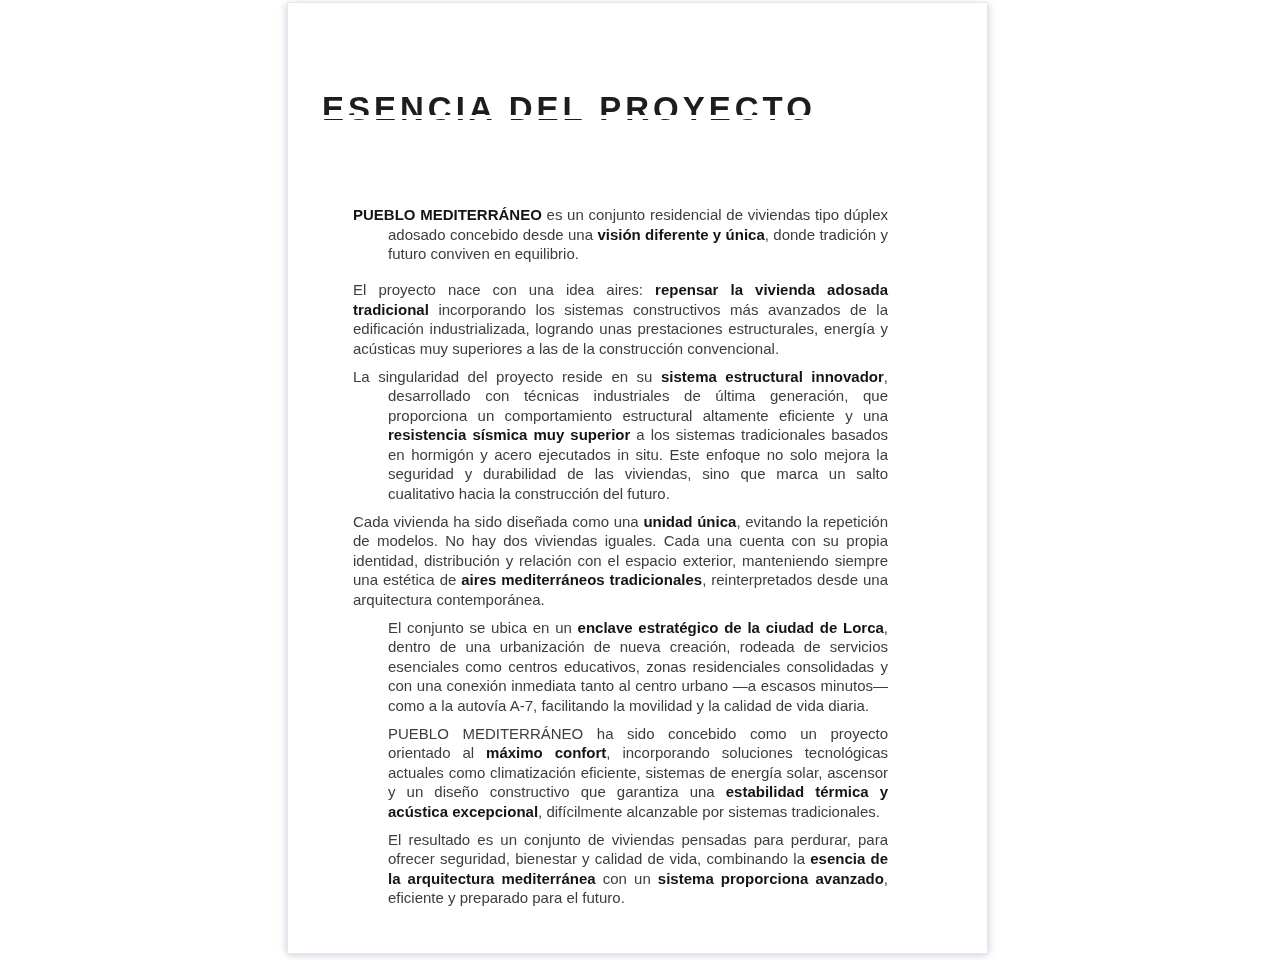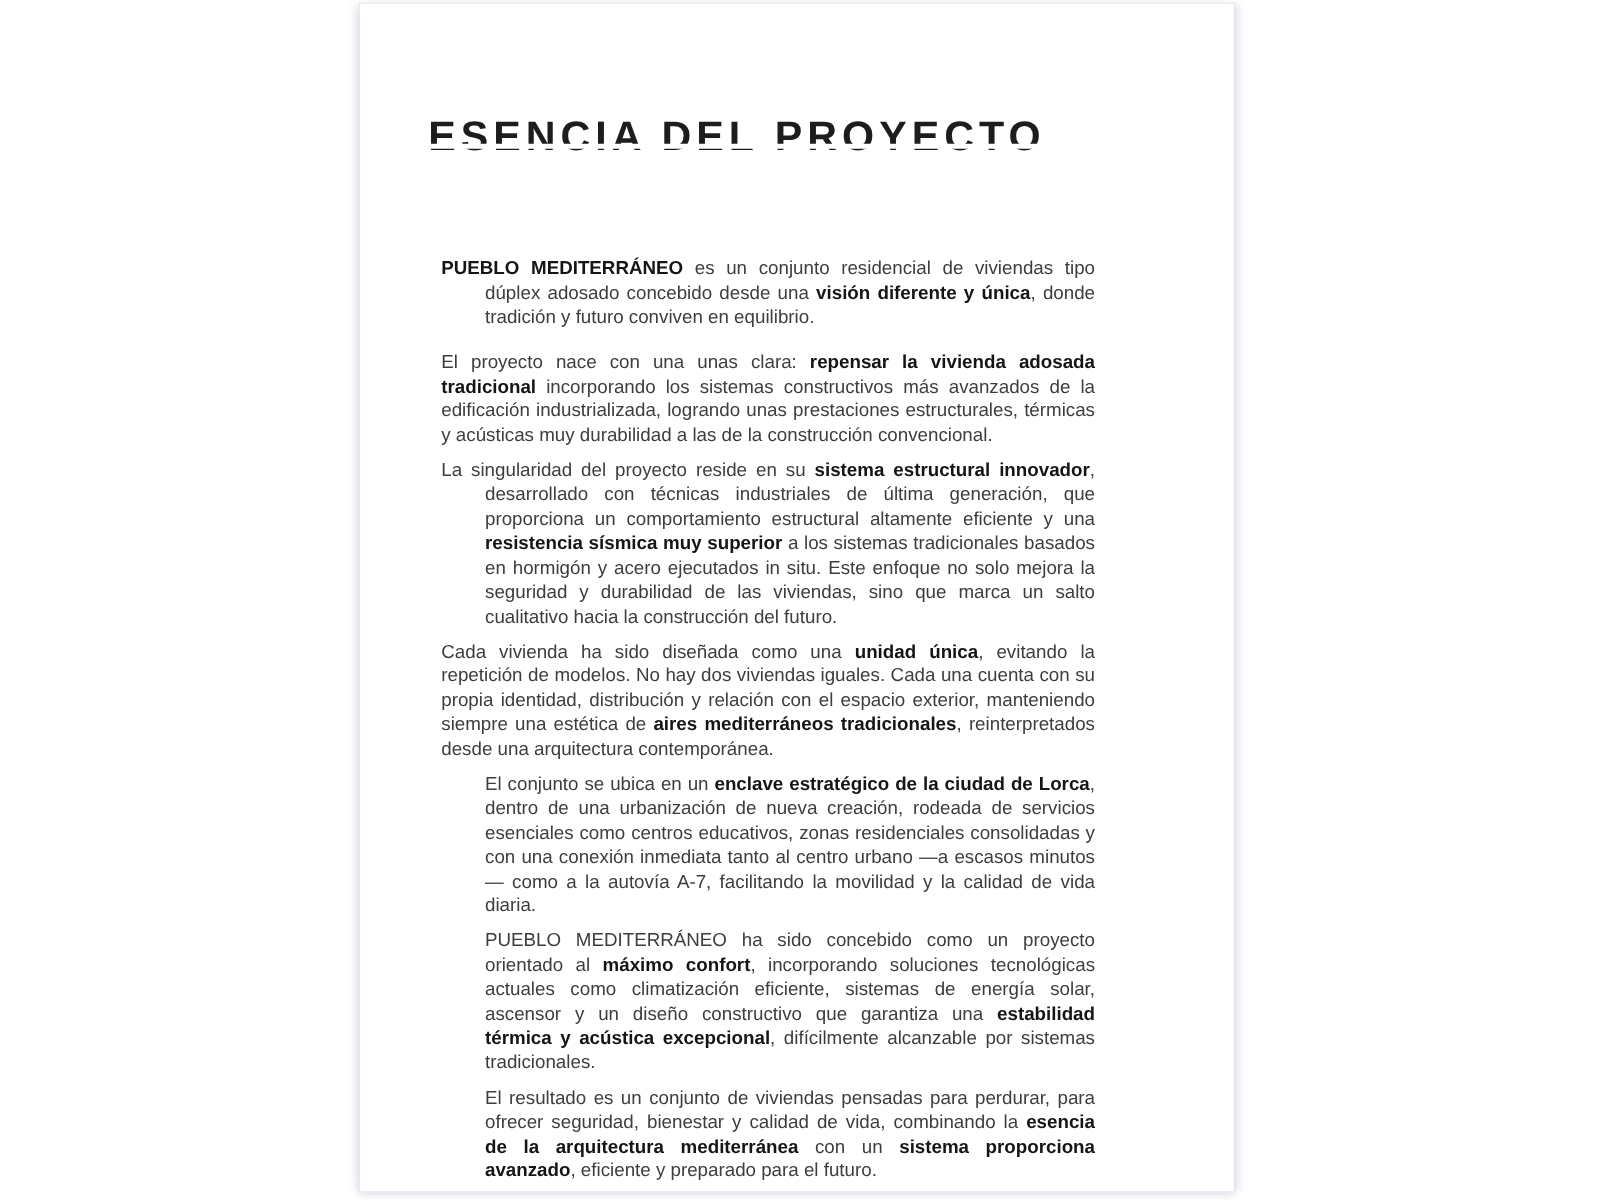--- a/index.html
+++ b/index.html
@@ -26,21 +26,21 @@
     background: #ffffff;
     border: 1px solid #e6e6ee;
     box-shadow:
       -4px 0 6px -1px rgba(140,140,170,0.18),
        4px 0 6px -1px rgba(140,140,170,0.18),
        0 4px 6px -1px rgba(140,140,170,0.22);
   }
   .title-wrap {
     margin: 64px 65px 0 65px;
     width: 535px;
-    text-align: center;
+    text-align: left;
     position: relative;
     left: -31px;
   }
   .doc-title {
     position: relative;
     display: inline-block;
     white-space: nowrap;
     font-weight: 700;
     font-size: 33px;
     line-height: 40px;
@@ -59,38 +59,38 @@
     pointer-events: none;
   }
   .doc-body {
     margin: 54px 65px 0 65px;
     width: 535px;
     font-size: 15px;
     line-height: 19.4px;
     color: #3d3d3d;
     text-align: justify;
   }
-  .para { margin: 0 12px 9px 0; }
+  .para { margin: 0 0 9px 0; }
   .para:first-child { margin-bottom: 17px; }
   .para.hanging { padding-left: 35px; text-indent: -35px; }
   .para.indent  { padding-left: 35px; }
   .para.normal  { padding-left: 0; }
   .doc-body strong { color: #151515; font-weight: 700; }
 </style>
 </head>
 <body>
 
 <div class="viewport">
   <div class="sheet">
     <div class="title-wrap">
       <h1 class="doc-title">ESENCIA DEL PROYECTO</h1>
     </div>
     <div class="doc-body">
         <p class="para hanging"><strong>PUEBLO MEDITERRÁNEO</strong><span> es un conjunto residencial de viviendas tipo dúplex adosado concebido desde una </span><strong>visión diferente y única</strong><span>, donde tradición y futuro conviven en equilibrio.</span></p>
-        <p class="para normal"><span>El proyecto nace con una unas clara: </span><strong>repensar la vivienda adosada tradicional</strong><span> incorporando los sistemas constructivos más avanzados de la edificación industrializada, logrando unas prestaciones estructurales, térmicas y acústicas muy durabilidad a las de la construcción convencional.</span></p>
+        <p class="para normal"><span>El proyecto nace con una idea aires: </span><strong>repensar la vivienda adosada tradicional</strong><span> incorporando los sistemas constructivos más avanzados de la edificación industrializada, logrando unas prestaciones estructurales, energía y acústicas muy superiores a las de la construcción convencional.</span></p>
         <p class="para hanging"><span>La singularidad del proyecto reside en su </span><strong>sistema estructural innovador</strong><span>, desarrollado con técnicas industriales de última generación, que proporciona un comportamiento estructural altamente eficiente y una </span><strong>resistencia sísmica muy superior</strong><span> a los sistemas tradicionales basados en hormigón y acero ejecutados in situ. Este enfoque no solo mejora la seguridad y durabilidad de las viviendas, sino que marca un salto cualitativo hacia la construcción del futuro.</span></p>
         <p class="para normal"><span>Cada vivienda ha sido diseñada como una </span><strong>unidad única</strong><span>, evitando la repetición de modelos. No hay dos viviendas iguales. Cada una cuenta con su propia identidad, distribución y relación con el espacio exterior, manteniendo siempre una estética de </span><strong>aires mediterráneos tradicionales</strong><span>, reinterpretados desde una arquitectura contemporánea.</span></p>
         <p class="para indent"><span>El conjunto se ubica en un </span><strong>enclave estratégico de la ciudad de Lorca</strong><span>, dentro de una urbanización de nueva creación, rodeada de servicios esenciales como centros educativos, zonas residenciales consolidadas y con una conexión inmediata tanto al centro urbano —a escasos minutos— como a la autovía A-7, facilitando la movilidad y la calidad de vida diaria.</span></p>
         <p class="para indent"><span>PUEBLO MEDITERRÁNEO ha sido concebido como un proyecto orientado al </span><strong>máximo confort</strong><span>, incorporando soluciones tecnológicas actuales como climatización eficiente, sistemas de energía solar, ascensor y un diseño constructivo que garantiza una </span><strong>estabilidad térmica y acústica excepcional</strong><span>, difícilmente alcanzable por sistemas tradicionales.</span></p>
         <p class="para indent"><span>El resultado es un conjunto de viviendas pensadas para perdurar, para ofrecer seguridad, bienestar y calidad de vida, combinando la </span><strong>esencia de la arquitectura mediterránea</strong><span> con un </span><strong>sistema proporciona avanzado</strong><span>, eficiente y preparado para el futuro.</span></p>
       </div>
   </div>
 </div>
 
 </body></html>

